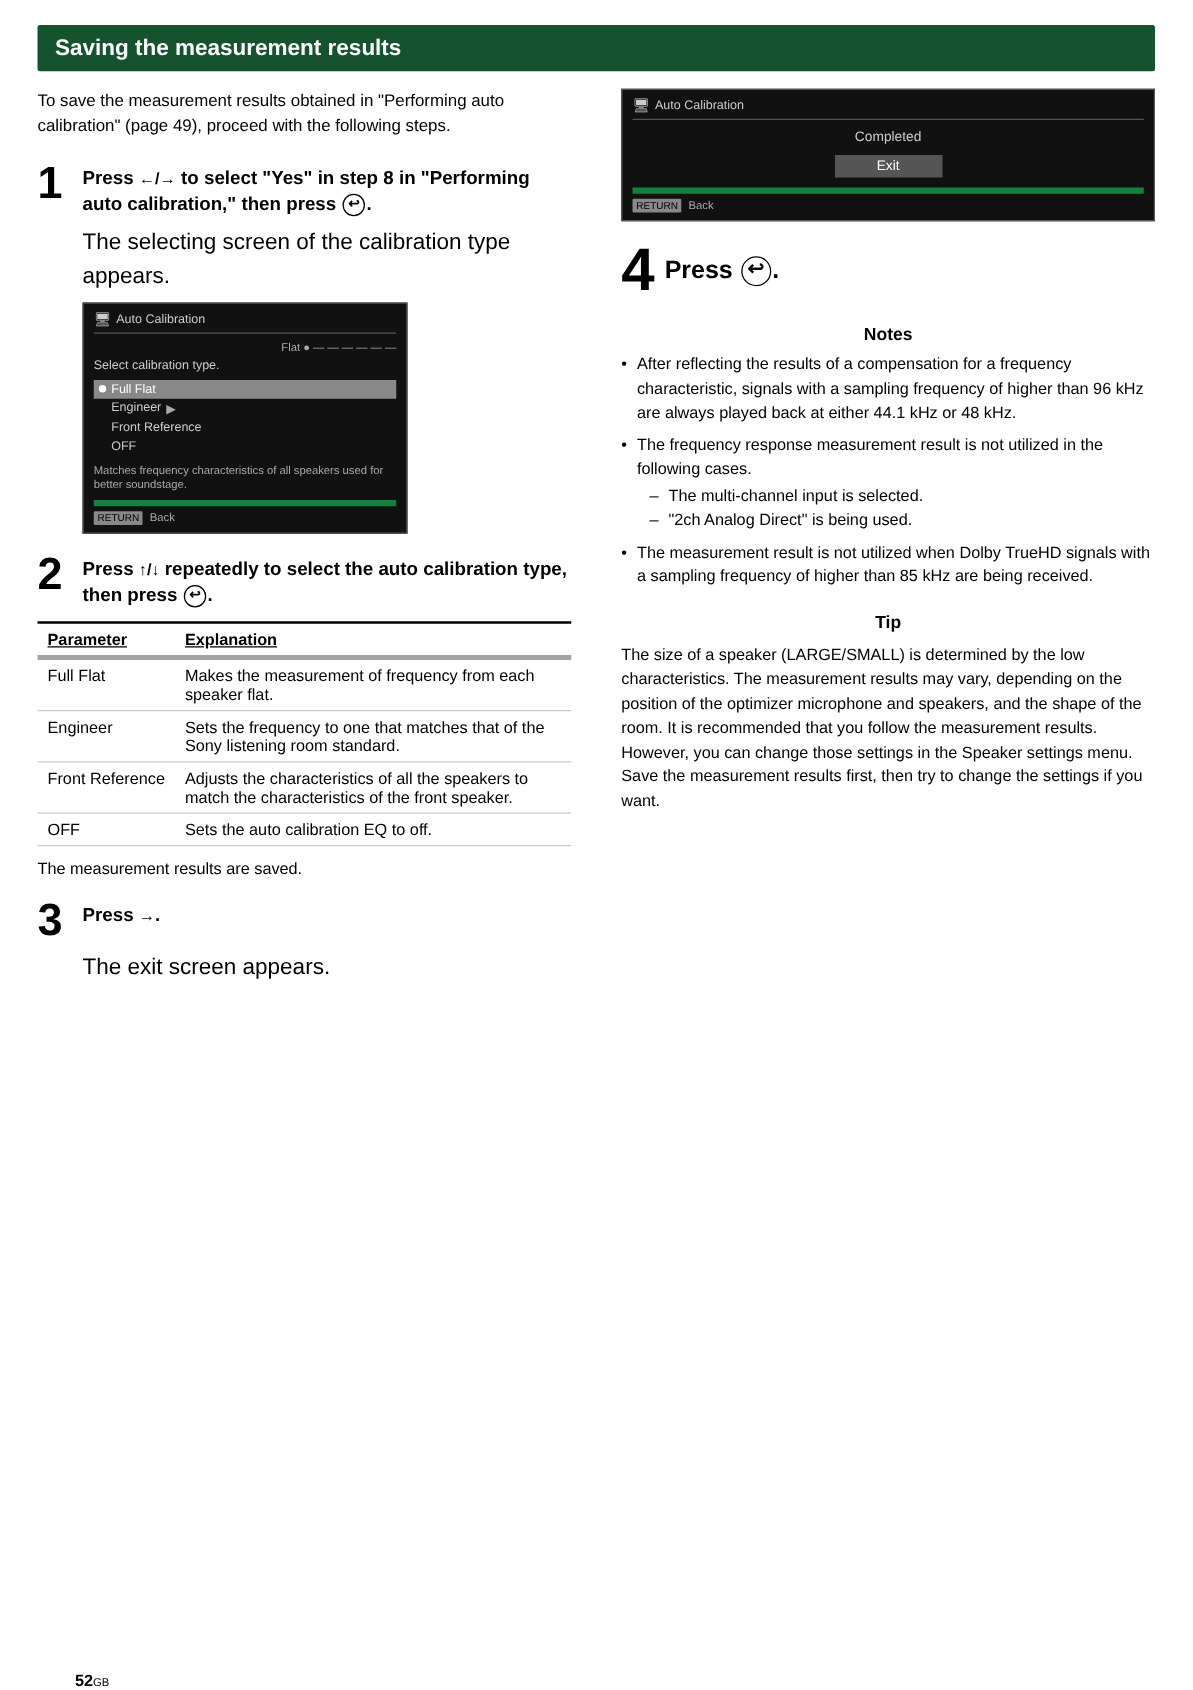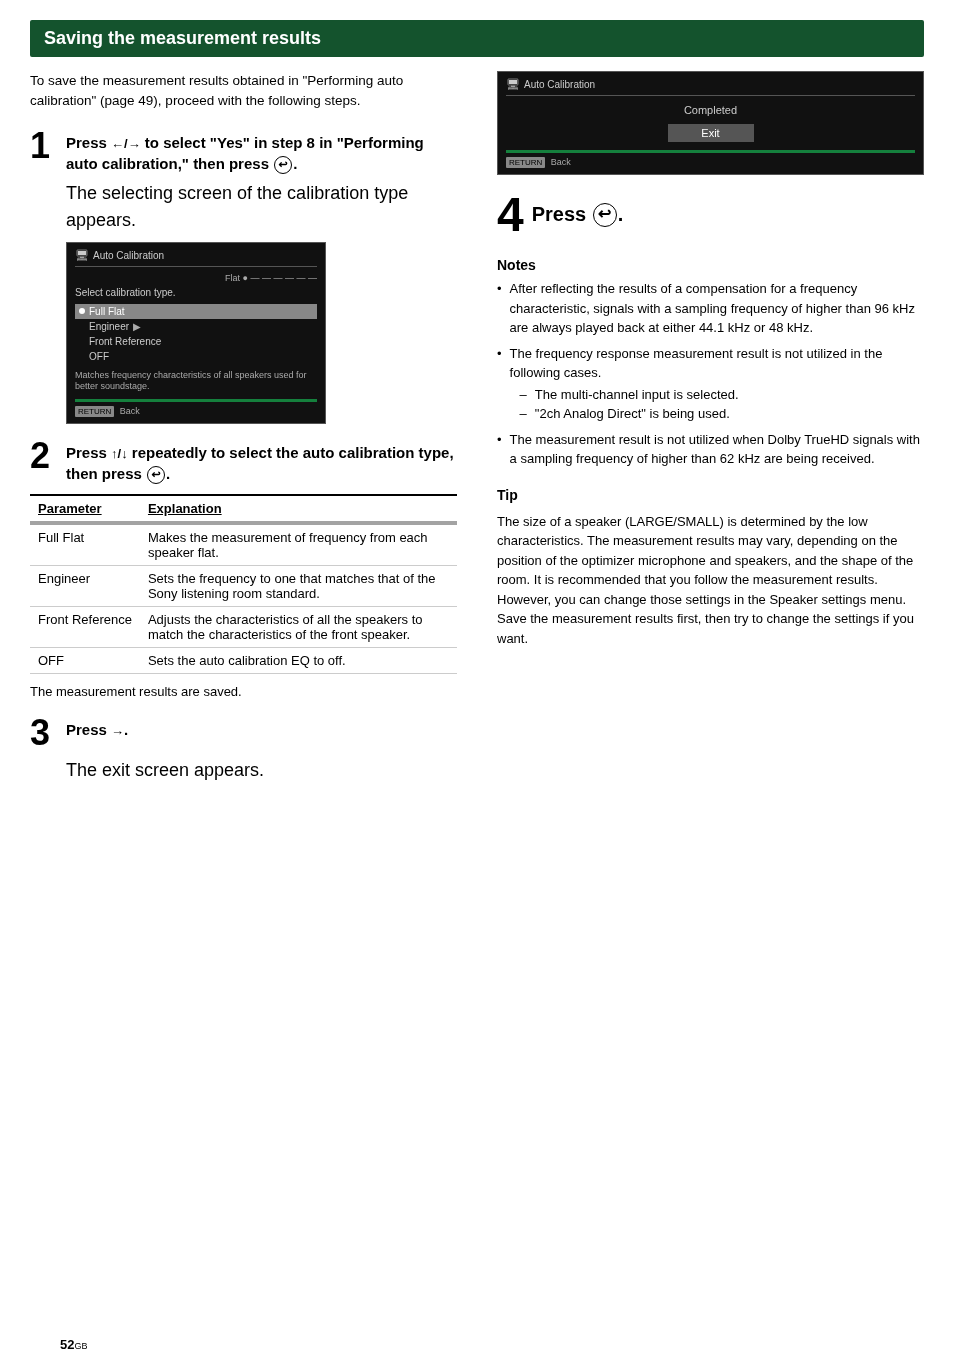--- a/index.html
+++ b/index.html
@@ -154,21 +154,21 @@
       line-height: 1.3;
     }
 
     .screen-arrow-right {
       float: right;
       font-size: 10px;
       color: #aaa;
     }
 
     .screen-back-bar {
-      border-top: 3px solid #15803d;
+      border-top: 5px solid #15803d;
       margin-top: 6px;
       padding-top: 4px;
       font-size: 9px;
       color: #aaa;
     }
 
     .return-btn {
       display: inline-block;
       background: #888;
       color: #000;
@@ -265,20 +265,21 @@
 
     
     .notes-section {
       margin-bottom: 16px;
     }
 
     .section-heading {
       font-size: 14px;
       font-weight: bold;
       margin-bottom: 6px;
+      text-align: center;
     }
 
     .bullet-list {
       list-style: none;
       padding: 0;
       font-size: 13px;
       line-height: 1.5;
     }
 
     .bullet-list > li {
@@ -493,21 +494,21 @@
                 </li>
                 <li>
                   <span></span>
                   <span>"2ch Analog Direct" is being used.</span>
                 </li>
               </ul>
             </span>
           </li>
           <li>
             <span></span>
-            <span>The measurement result is not utilized when Dolby TrueHD signals with a sampling frequency of higher than 62 kHz are being received.</span>
+            <span>The measurement result is not utilized when Dolby TrueHD signals with a sampling frequency of higher than 85 kHz are being received.</span>
           </li>
         </ul>
       </div>
 
       <div class="tip-section">
         <div class="section-heading">Tip</div>
         <p>The size of a speaker (LARGE/SMALL) is determined by the low characteristics. The measurement results may vary, depending on the position of the optimizer microphone and speakers, and the shape of the room. It is recommended that you follow the measurement results. However, you can change those settings in the Speaker settings menu. Save the measurement results first, then try to change the settings if you want.</p>
       </div>
 
     </div>

